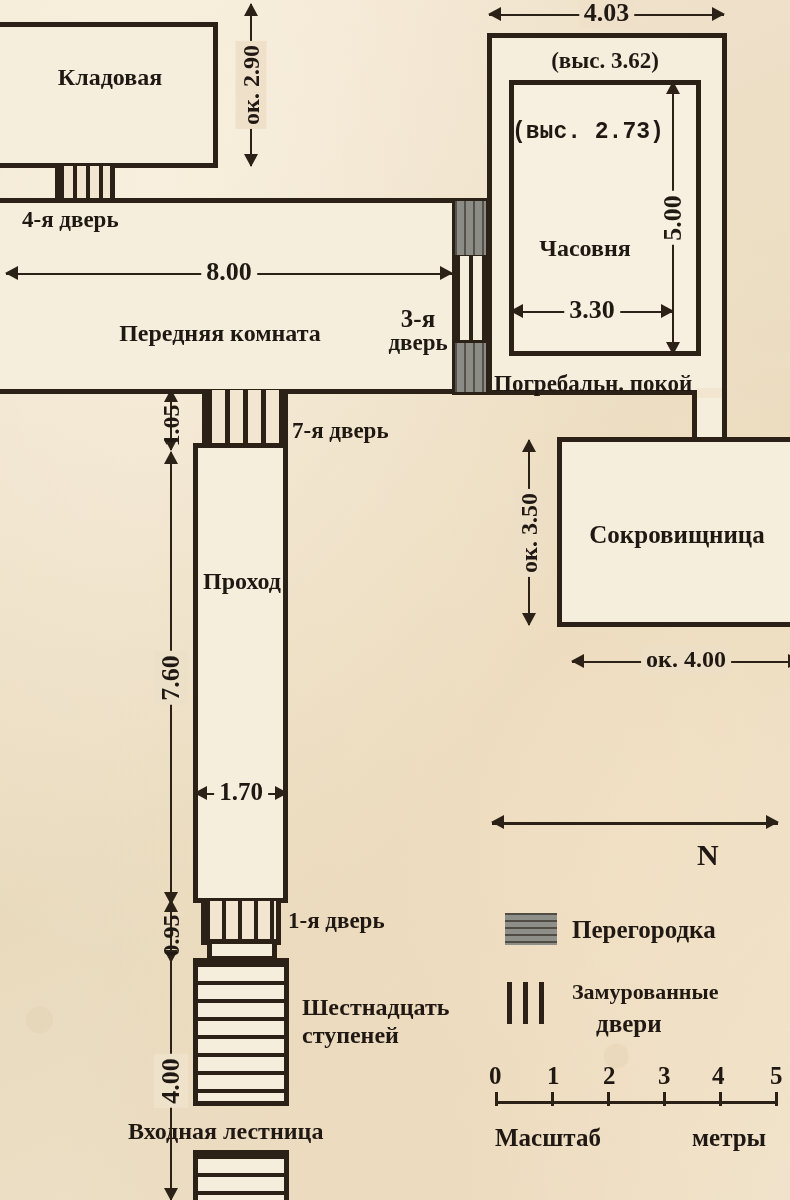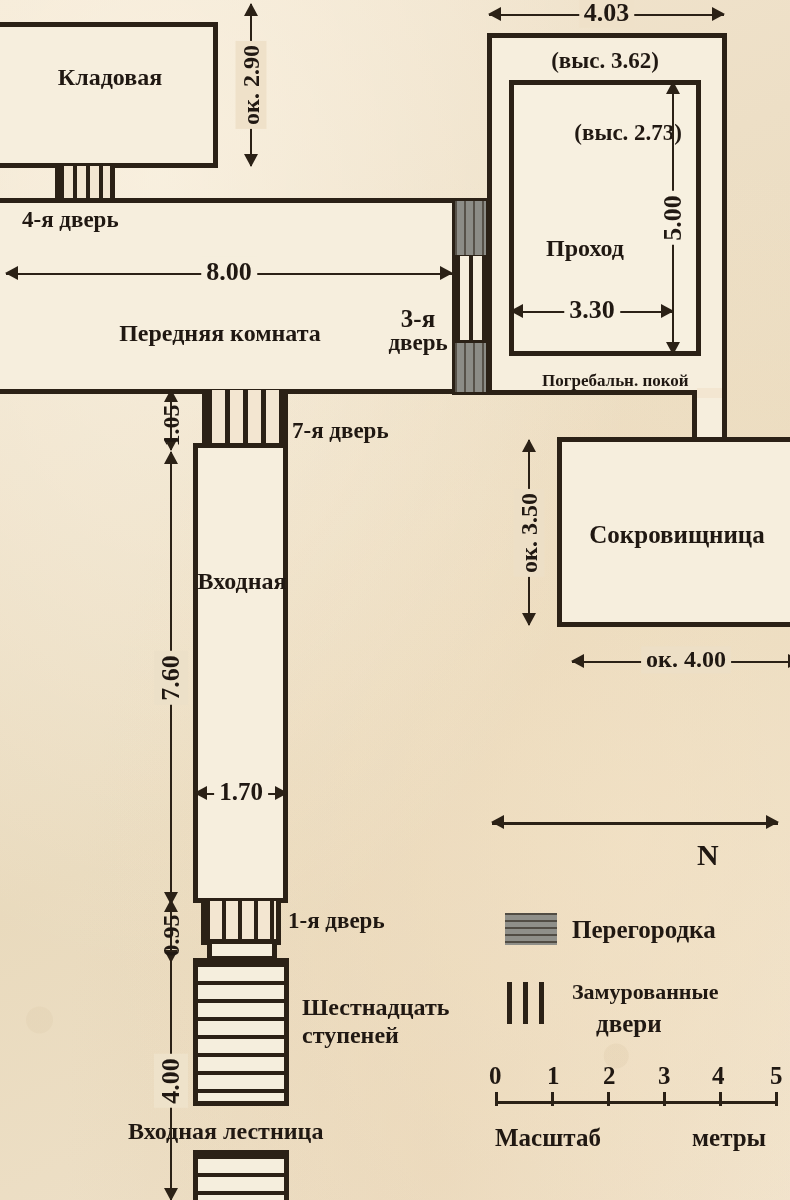--- a/index.html
+++ b/index.html
@@ -128,27 +128,27 @@
   <div class="label" style="left:385px;top:305px;font-size:25px;width:66px;text-align:center;">3-я</div>
   <div class="label" style="left:377px;top:330px;font-size:23px;width:82px;text-align:center;">дверь</div>
 
   <div class="part" style="left:452px;top:198px;width:37px;height:60px;"></div>
   <div class="bdoor" style="left:452px;top:256px;width:37px;height:86px;background:#f6eedd;border-left:4px solid #2b2116;border-right:4px solid #2b2116;">
     <div class="bars" style="background-image:repeating-linear-gradient(90deg,#2b2116 0 4px, transparent 4px 13px);"></div>
   </div>
   <div class="part" style="left:452px;top:340px;width:37px;height:55px;"></div>
 
   <div class="room" style="left:487px;top:33px;width:240px;height:362px;"></div>
-  <div class="label" style="left:494px;top:371px;font-size:17px;margin-left:48px;">Погребальн. покой</div>
+  <div class="label" style="left:494px;top:371px;font-size:23px;">Погребальн. покой</div>
 
   <div class="inner" style="left:509px;top:80px;width:192px;height:276px;"></div>
-  <div class="label" style="left:520px;top:235px;width:130px;text-align:center;font-size:24px;">Проход</div>
+  <div class="label" style="left:520px;top:235px;width:130px;text-align:center;font-size:24px;">Часовня</div>
 
   <div class="label" style="left:509px;top:48px;width:192px;text-align:center;font-size:23px;">(выс. 3.62)</div>
-  <div class="label" style="left:512px;top:120px;width:170px;text-align:right;font-size:23px;">(выс. 2.73)</div>
+  <div class="label" style="left:512px;top:120px;width:170px;text-align:left;font-size:23px;font-family:Liberation Mono, monospace;">(выс. 2.73)</div>
 
   <div class="dimh" style="left:489px;top:3px;width:235px;height:22px;">
     <div class="bar"></div>
     <div class="ar l"></div>
     <div class="ar r"></div>
     <div class="dimtxt" style="font-size:26px;background:#efe1c9;">4.03</div>
   </div>
 
   <div class="dimv" style="left:662px;top:82px;width:22px;height:272px;">
     <div class="bar"></div>
@@ -183,21 +183,21 @@
     <div class="ar r"></div>
     <div class="dimtxt" style="font-size:24px;background:#eddfc6;">ок. 4.00</div>
   </div>
 
   <div class="bdoor" style="left:202px;top:390px;width:86px;height:56px;background:#f3e6d1;border-left:5px solid #2b2116;border-right:5px solid #2b2116;">
     <div class="bars" style="background-image:repeating-linear-gradient(90deg,#2b2116 0 5px, transparent 5px 18px);"></div>
   </div>
   <div class="label" style="left:292px;top:418px;font-size:23px;">7-я дверь</div>
 
   <div class="room" style="left:193px;top:443px;width:95px;height:460px;"></div>
-  <div class="label" style="left:196px;top:568px;width:92px;text-align:center;font-size:24px;">Входная</div>
+  <div class="label" style="left:196px;top:568px;width:92px;text-align:center;font-size:24px;">Проход</div>
 
   <div class="dimh" style="left:195px;top:782px;width:92px;height:22px;">
     <div class="bar"></div>
     <div class="ar l"></div>
     <div class="ar r"></div>
     <div class="dimtxt" style="font-size:25px;background:#f6eedd;">1.70</div>
   </div>
 
   <div class="dimv" style="left:160px;top:390px;width:22px;height:60px;">
     <div class="bar"></div>

